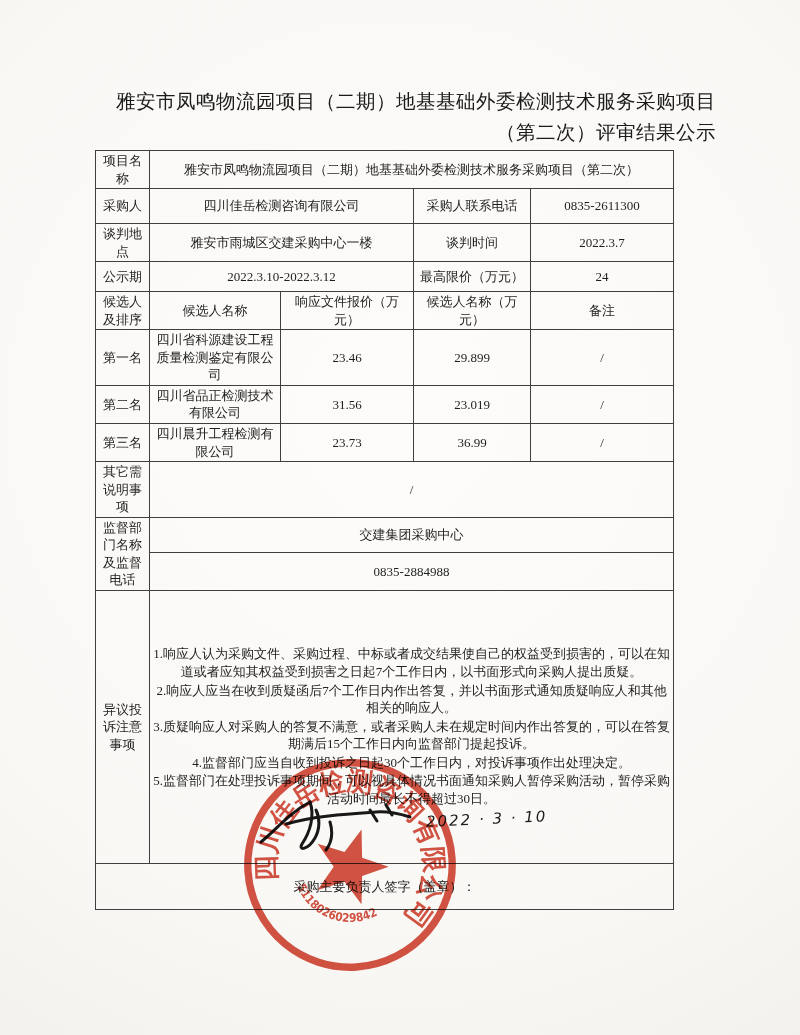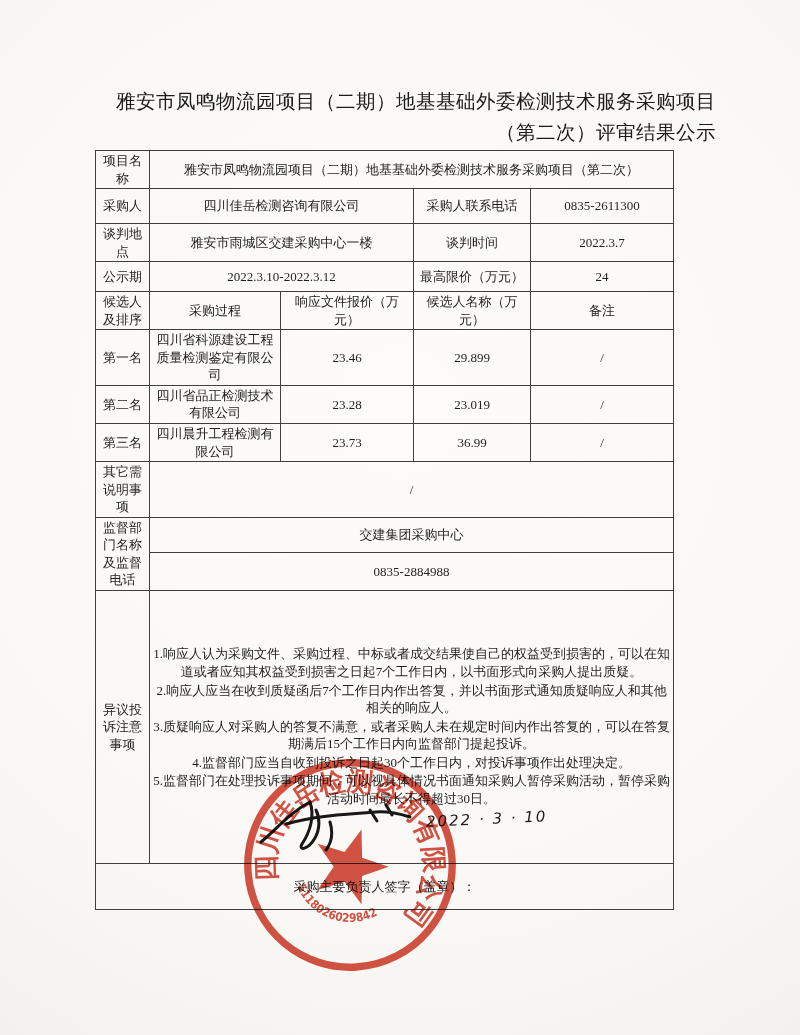--- a/index.html
+++ b/index.html
@@ -132,36 +132,36 @@
         <td class="num">2022.3.7</td>
       </tr>
       <tr style="height:30px">
         <td class="lbl">公示期</td>
         <td colspan="2" class="num">2022.3.10-2022.3.12</td>
         <td>最高限价（万元）</td>
         <td class="num">24</td>
       </tr>
       <tr style="height:30px">
         <td class="lbl">候选人及排序</td>
-        <td>采购过程</td>
+        <td>候选人名称</td>
         <td>响应文件报价（万元）</td>
         <td>候选人名称（万元）</td>
         <td>备注</td>
       </tr>
       <tr style="height:35px">
         <td>第一名</td>
         <td>四川省科源建设工程质量检测鉴定有限公司</td>
         <td class="num">23.46</td>
         <td class="num">29.899</td>
         <td class="num">/</td>
       </tr>
       <tr style="height:37px">
         <td>第二名</td>
         <td>四川省品正检测技术有限公司</td>
-        <td class="num">23.28</td>
+        <td class="num">31.56</td>
         <td class="num">23.019</td>
         <td class="num">/</td>
       </tr>
       <tr style="height:32px">
         <td>第三名</td>
         <td>四川晨升工程检测有限公司</td>
         <td class="num">23.73</td>
         <td class="num">36.99</td>
         <td class="num">/</td>
       </tr>

